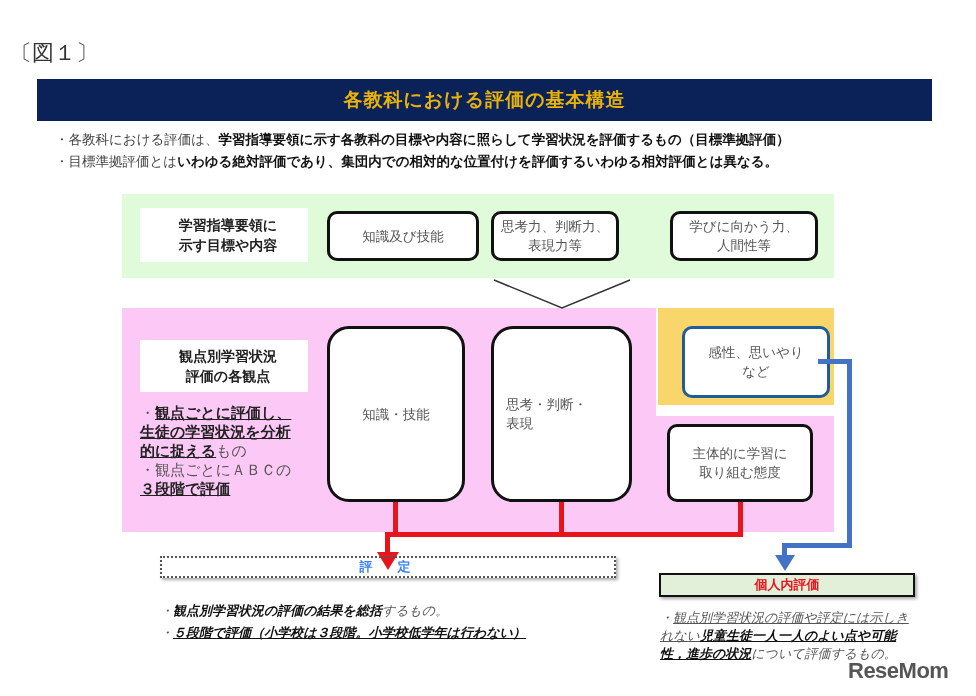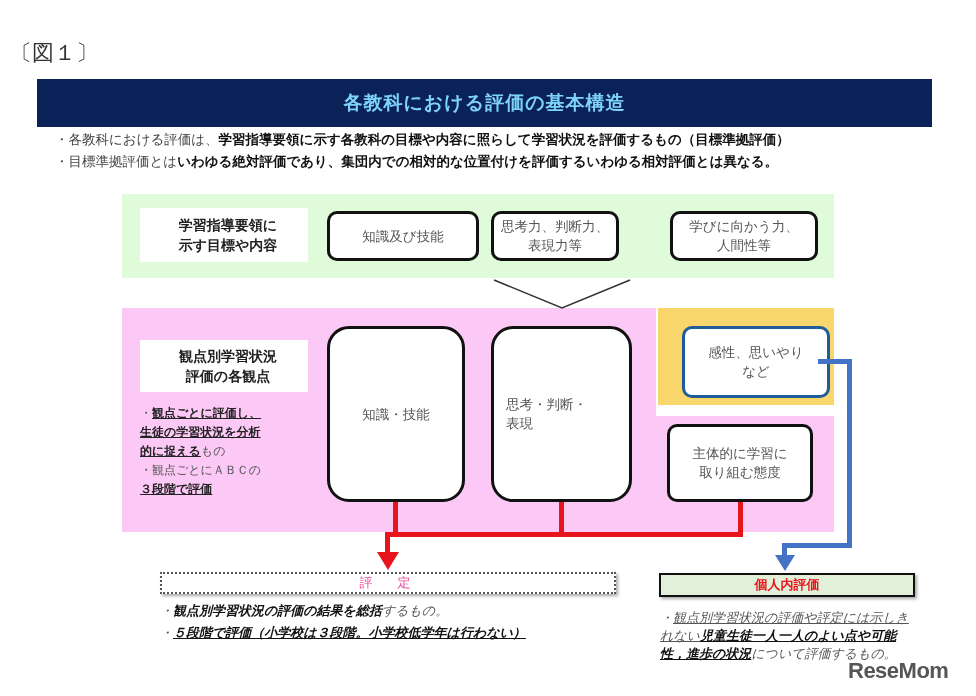--- a/index.html
+++ b/index.html
@@ -8,49 +8,49 @@
     background:#ffffff;
     font-family:"DejaVu Sans", "Liberation Sans", sans-serif;
     color:#222;
   }
   .abs { position:absolute; }
   .fig-label {
     left:10px; top:38px; font-size:22px;
     font-family:"DejaVu Serif", "Liberation Serif", serif; color:#333;
   }
   .title-bar {
-    left:37px; top:79px; width:895px; height:48px; background:#0b2259;
-    color:#7dd3fc; font-weight:bold; font-size:19px;
+    left:37px; top:79px; width:895px; height:42px; background:#0b2259;
+    color:#eab308; font-weight:bold; font-size:19px;
     display:flex; align-items:center; justify-content:center; letter-spacing:1px;
   }
   .intro { left:55px; font-size:13.5px; color:#444; white-space:nowrap; }
   .intro b { color:#111; }
   .green-band { left:122px; top:194px; width:712px; height:84px; background:#e0fbd9; }
   .pink-band-a { left:122px; top:308px; width:534px; height:224px; background:#fcc9f7; }
   .pink-band-b { left:656px; top:416px; width:178px; height:116px; background:#fcc9f7; }
   .yellow-band { left:658px; top:308px; width:176px; height:97px; background:#f8d66c; }
   .label-box {
     background:#fff; display:flex; align-items:center; justify-content:center;
     text-align:center; font-weight:bold; font-size:14px; line-height:20px; color:#222;padding-left:8px;
   }
   .rbox {
     background:#fff; border:3px solid #111; border-radius:10px;
     display:flex; align-items:center; justify-content:center; text-align:center;
     font-size:13.5px; line-height:19px; color:#555; box-sizing:border-box;
   }
   .tall { border-radius:22px;text-align:right; }
   .blue-box { border-color:#1f5c9a;margin-left:12px; }
-  .side-note { left:140px; top:404px; font-size:12px; line-height:19px; color:#555; width:170px; }
+  .side-note { left:140px; top:404px; font-size:15px; line-height:19px; color:#555; width:170px; }
   .side-note u { color:#222; font-weight:bold; }
   .line { background:#e8141c; }
   .bline { background:#4472c4; }
   .hyoutei-box {
-    left:160px; top:572px; width:456px; height:22px; border:2px dotted #555;
+    left:160px; top:556px; width:456px; height:22px; border:2px dotted #555;
     box-sizing:border-box; display:flex; align-items:center; justify-content:center;
-    color:#ec4899; font-weight:normal; font-size:13px; letter-spacing:6px;
+    color:#3b82f6; font-weight:bold; font-size:13px; letter-spacing:6px;
     box-shadow:2px 2px 3px #aaa;
   }
   .kojin-box {
     left:659px; top:573px; width:256px; height:24px; background:#e2efd9;
     border:2px solid #111; box-sizing:border-box; display:flex; align-items:center;
     justify-content:center; color:#e8141c; font-weight:bold; font-size:13px;
     box-shadow:2px 2px 3px #aaa;
   }
   .note { font-size:13px; line-height:18px; color:#555;font-style:italic; }
   .note b, .note u.b { color:#111; font-weight:bold; }

